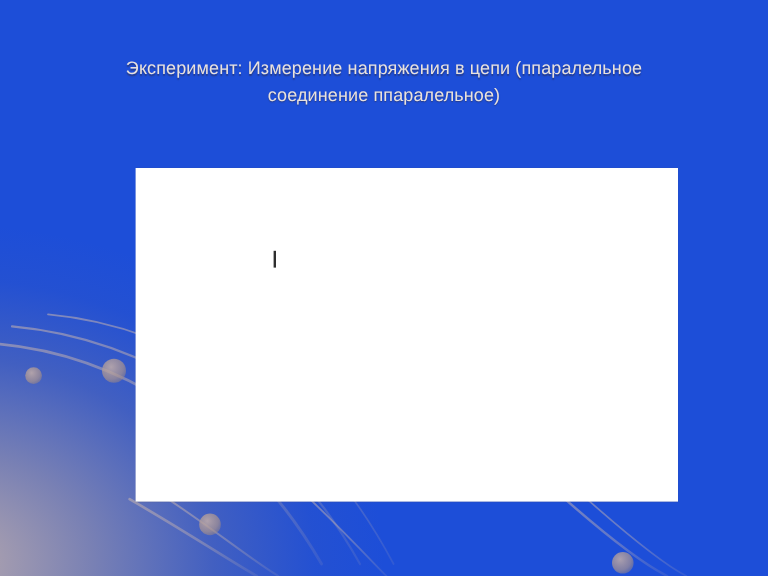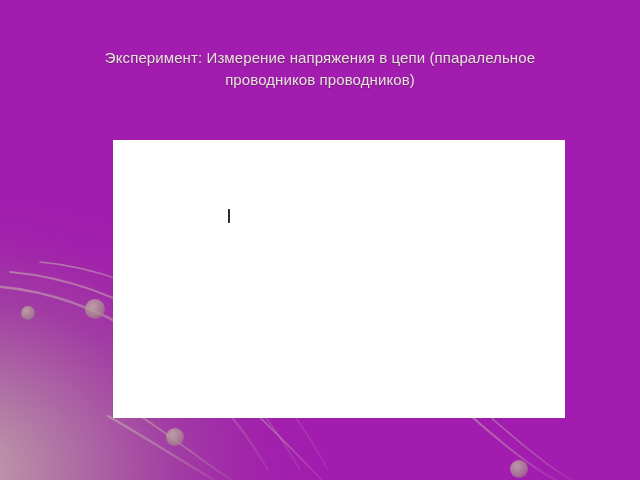--- a/index.html
+++ b/index.html
@@ -6,21 +6,21 @@
 
   html, body {
     width:640px; height:480px;
     overflow:hidden;
     background:#75615b;
   }
 
   .slide {
     position:relative;
     width:640px; height:480px;
-    background:#a21caf;
+    background:#1d4ed8;
     font-family:"Liberation Sans", sans-serif;
     overflow:hidden;
   }
 
   
   .bg-wash {
     position:absolute;
     left:0; top:0; width:640px; height:480px;
     background:
       radial-gradient(ellipse 420px 330px at -40px 470px,
@@ -112,21 +112,21 @@
     <g>
       <circle cx="28" cy="313" r="7" fill="url(#dotGrad)"></circle>
       <circle cx="95" cy="309" r="10" fill="url(#dotGrad)"></circle>
       <circle cx="175" cy="437" r="9" fill="url(#dotGrad)"></circle>
       <circle cx="519" cy="469" r="9" fill="url(#dotGrad)"></circle>
     </g>
   </svg>
 
   <div class="title-block">
     <span class="title-line">Эксперимент: Измерение напряжения в цепи (ппаралельное</span>
-    <span class="title-line">проводников проводников)</span>
+    <span class="title-line">соединение ппаралельное)</span>
   </div>
 
   <div class="content-panel">
     <div class="text-caret"></div>
     <span class="sr-hidden"></span>
   </div>
 
 </div>
 
 </body></html>

